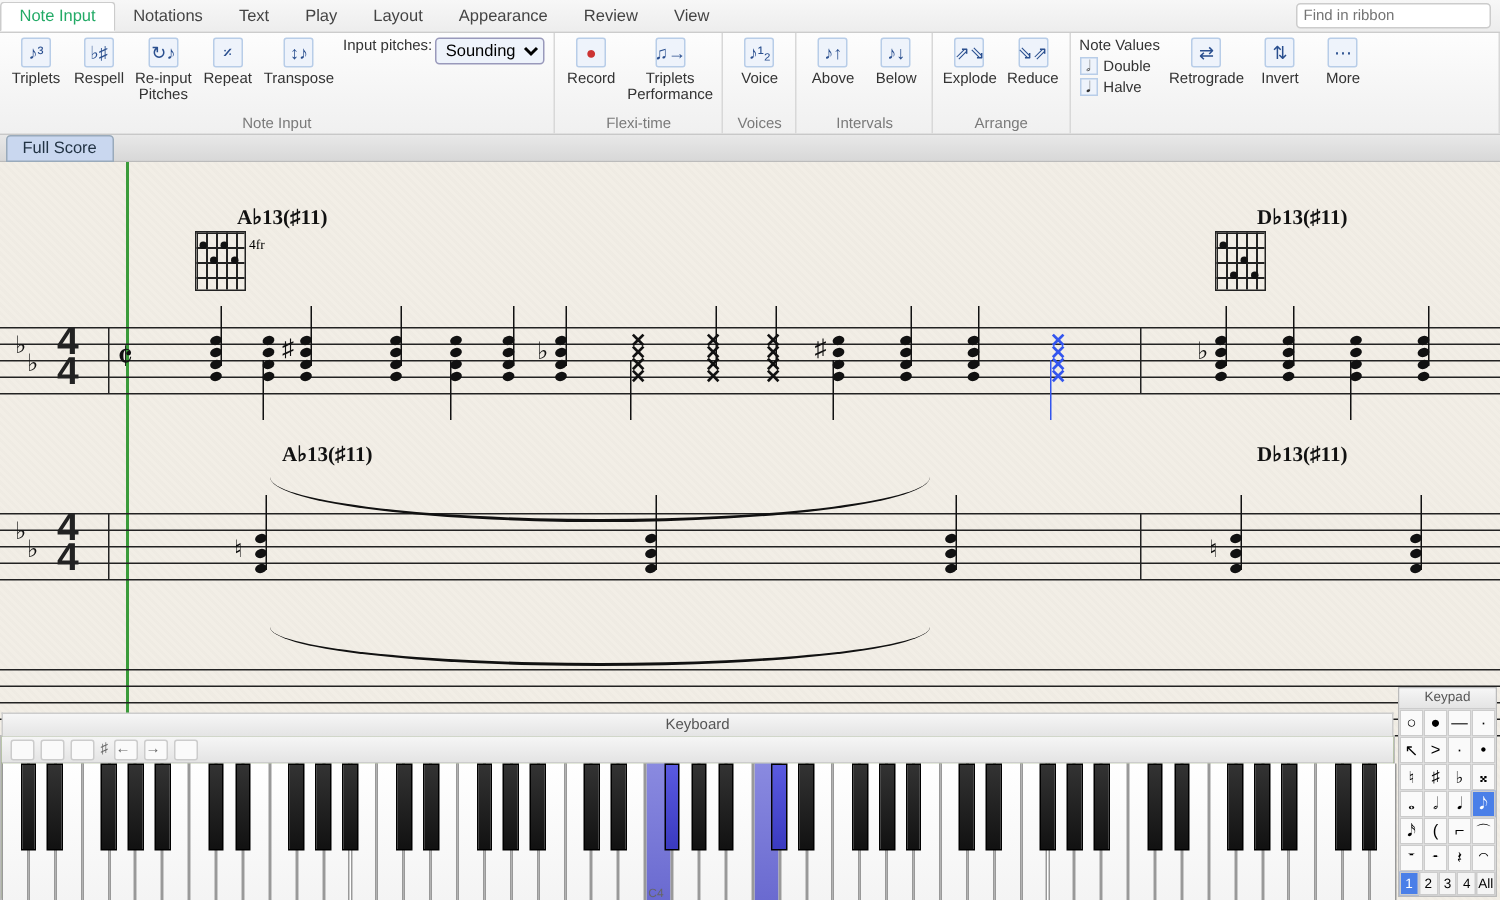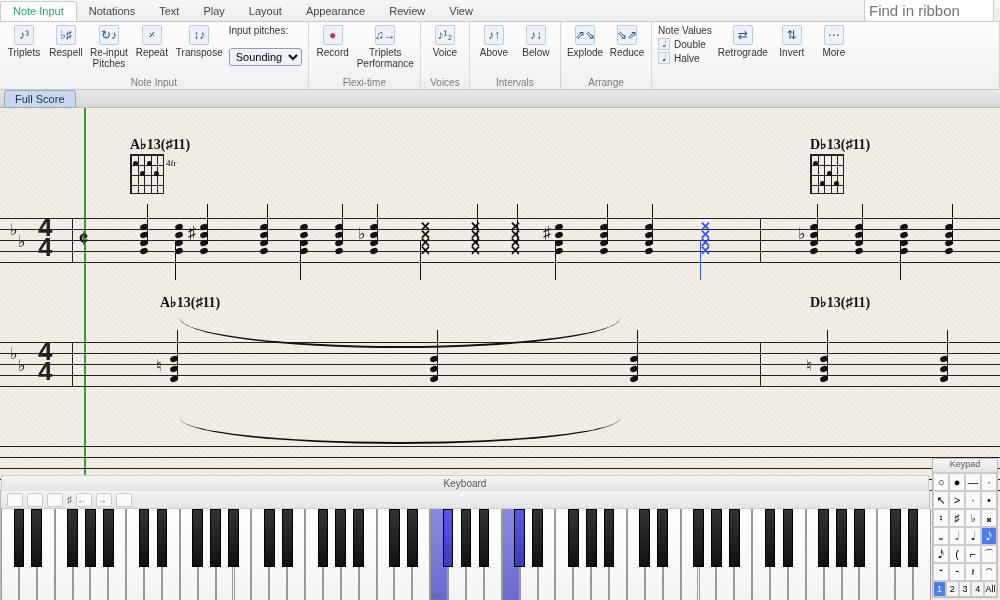--- a/index.html
+++ b/index.html
@@ -3,31 +3,31 @@
 <meta charset="utf-8">
 <style>
   * { box-sizing: border-box; margin: 0; padding: 0; font-family: "Segoe UI", Arial, sans-serif; }
   body { width: 1000px; height: 600px; overflow: hidden; background: #fff; position: relative; }
 
   
   .tabbar { display: flex; align-items: center; height: 22px; background: linear-gradient(#f7f7f7,#ededed); border-bottom: 1px solid #ccc; font-size: 11px; }
   .tab { padding: 3px 12px; color: #444; cursor: default; }
   .tab.active { background: #fff; border: 1px solid #ccc; border-bottom: 1px solid #fff; border-radius: 3px 3px 0 0; color: #2a6; }
   .ribbon-search { margin-left: auto; margin-right: 6px; }
-  .ribbon-search input { width: 130px; font-size: 15px; padding: 2px 4px; border: 1px solid #ccc; border-radius: 3px; }
+  .ribbon-search input { width: 130px; font-size: 10px; padding: 2px 4px; border: 1px solid #ccc; border-radius: 3px; }
 
   
   .ribbon { display: flex; height: 68px; background: linear-gradient(#fdfdfd,#f0f0f0); border-bottom: 1px solid #c8c8c8; font-size: 10px; color: #333; }
   .group { display: flex; flex-direction: column; justify-content: space-between; border-right: 1px solid #d8d8d8; padding: 3px 6px 1px 6px; }
   .group-items { display: flex; gap: 6px; align-items: flex-start; }
   .rb-btn { display: flex; flex-direction: column; align-items: center; gap: 2px; min-width: 36px; cursor: default; }
   .rb-btn .ic { width: 20px; height: 20px; background: #eef3fb; border: 1px solid #b8cde8; border-radius: 2px; display:flex; align-items:center; justify-content:center; font-size:12px; color:#2a4f8f;}
   .rb-btn .lbl { font-size: 10px; text-align:center; line-height:1.1; max-width:60px;}
   .group-title { text-align: center; font-size: 10px; color: #7a7a7a; padding-top: 1px;}
-  .input-pitches { display:flex; flex-direction:column; gap:12px; font-size:10px; }
+  .input-pitches { display:flex; flex-direction:row; gap:2px; font-size:10px; }
   .input-pitches select { font-size:11px; border:1px solid #99b; border-radius:3px; background:#eef3fb; padding:1px 2px;}
   .nv-col { display:flex; flex-direction:column; gap:2px; font-size:10px; }
   .nv-row { display:flex; align-items:center; gap:4px; }
   .nv-row .sq { width:12px; height:12px; border:1px solid #b8cde8; background:#eef3fb; display:flex; align-items:center; justify-content:center; font-size:10px;}
 
   
   .docbar { height: 18px; background: linear-gradient(#e8e8e8,#d8d8d8); border-bottom:1px solid #bbb; display:flex; align-items:center; }
   .doctab { font-size:11px; padding:2px 10px; background:#c9d7ef; color:#234; border:1px solid #9ab; border-radius:3px 3px 0 0; margin-left:4px;}
 
   
@@ -36,21 +36,21 @@
     repeating-linear-gradient(45deg, rgba(0,0,0,0.01) 0 2px, transparent 2px 4px),
     #f2eee6; }
   .playline { position:absolute; top:0; bottom:0; left:84px; width:2px; background:#3a9b3a; }
 
   .staff { position:absolute; left:0; right:0; }
   .staff .lines { position:absolute; left:0; right:0; }
   .staff .lines div { position:absolute; left:0; right:0; height:1px; background:#222; }
   .timesig { position:absolute; font-family: serif; color:#222; display:flex; flex-direction:column; align-items:center; font-size:26px; line-height:0.78; font-weight:bold;}
   .barline { position:absolute; width:1px; background:#222; }
 
-  .chordsym { position:absolute; font-family: "Comic Sans MS", cursive; font-weight:bold; font-size:14px; color:#111; }
+  .chordsym { position:absolute; font-family: "Comic Sans MS", cursive; font-weight:bold; font-size:14px; color:#111;margin-left:28px; }
   .guitar-grid { position:absolute; width:34px; height:40px; }
   .guitar-grid .gg { width:100%; height:100%; border:1px solid #222; background:
     repeating-linear-gradient(to right, #222 0 1px, transparent 1px 6.6px),
     repeating-linear-gradient(to bottom, #222 0 1px, transparent 1px 10px);
   }
   .guitar-grid .dots { position:absolute; inset:0; }
   .guitar-grid .dot { position:absolute; width:5px; height:5px; border-radius:50%; background:#111; }
   .guitar-grid .fr { position:absolute; left:36px; top:4px; font-size:9px; font-family:cursive;}
   .nh { position:absolute; width:8px; height:6px; background:#111; border-radius:50%; transform:rotate(-18deg); }
   .nh.blue { background:#3355ee; }

